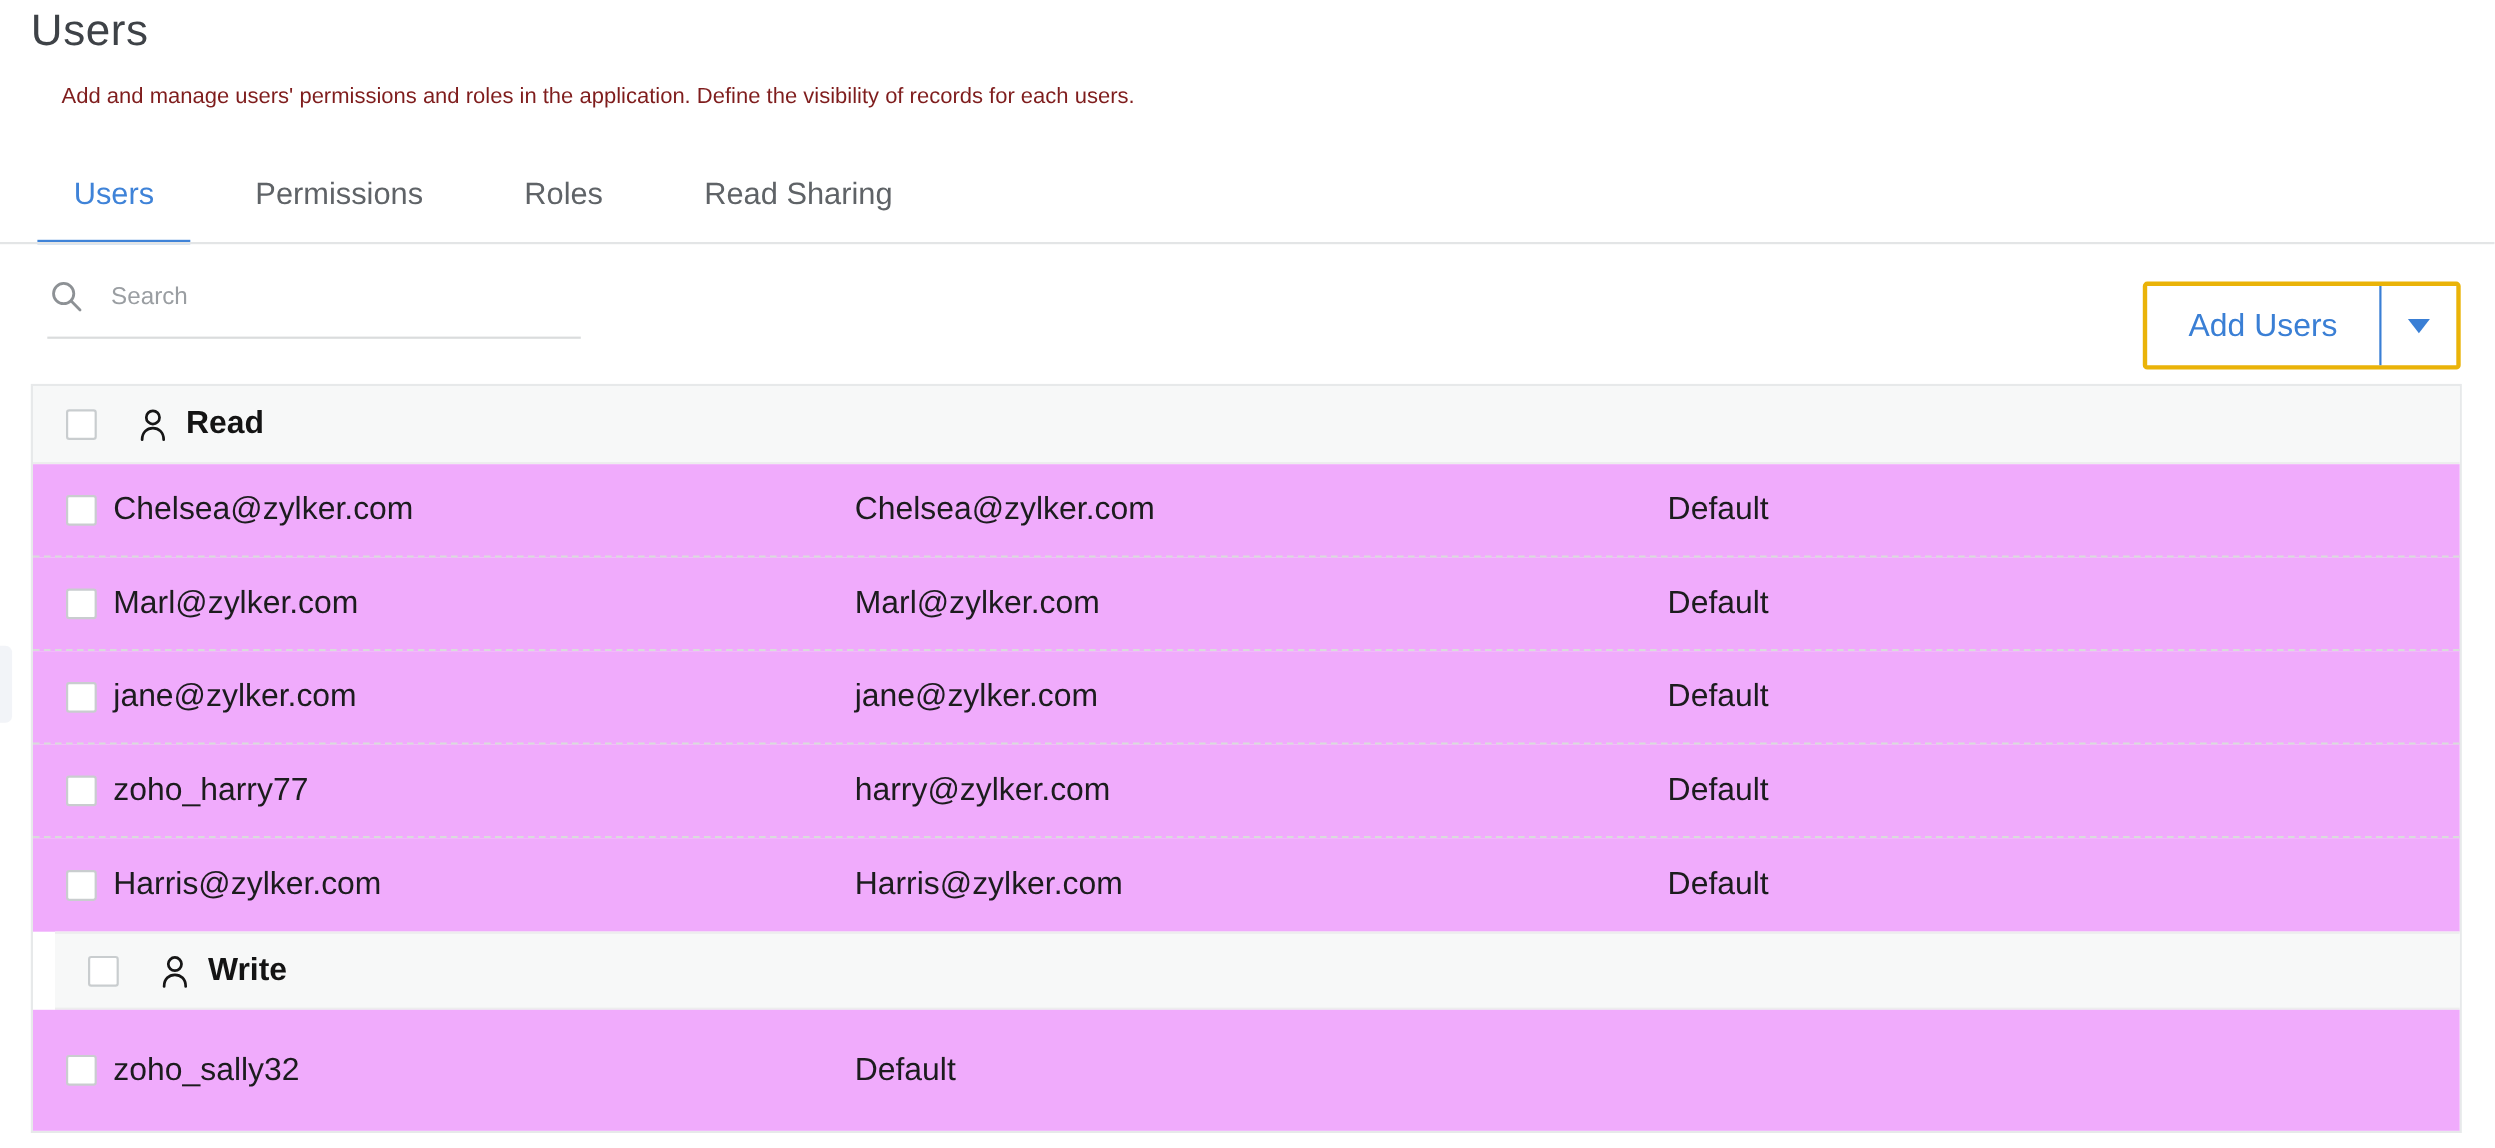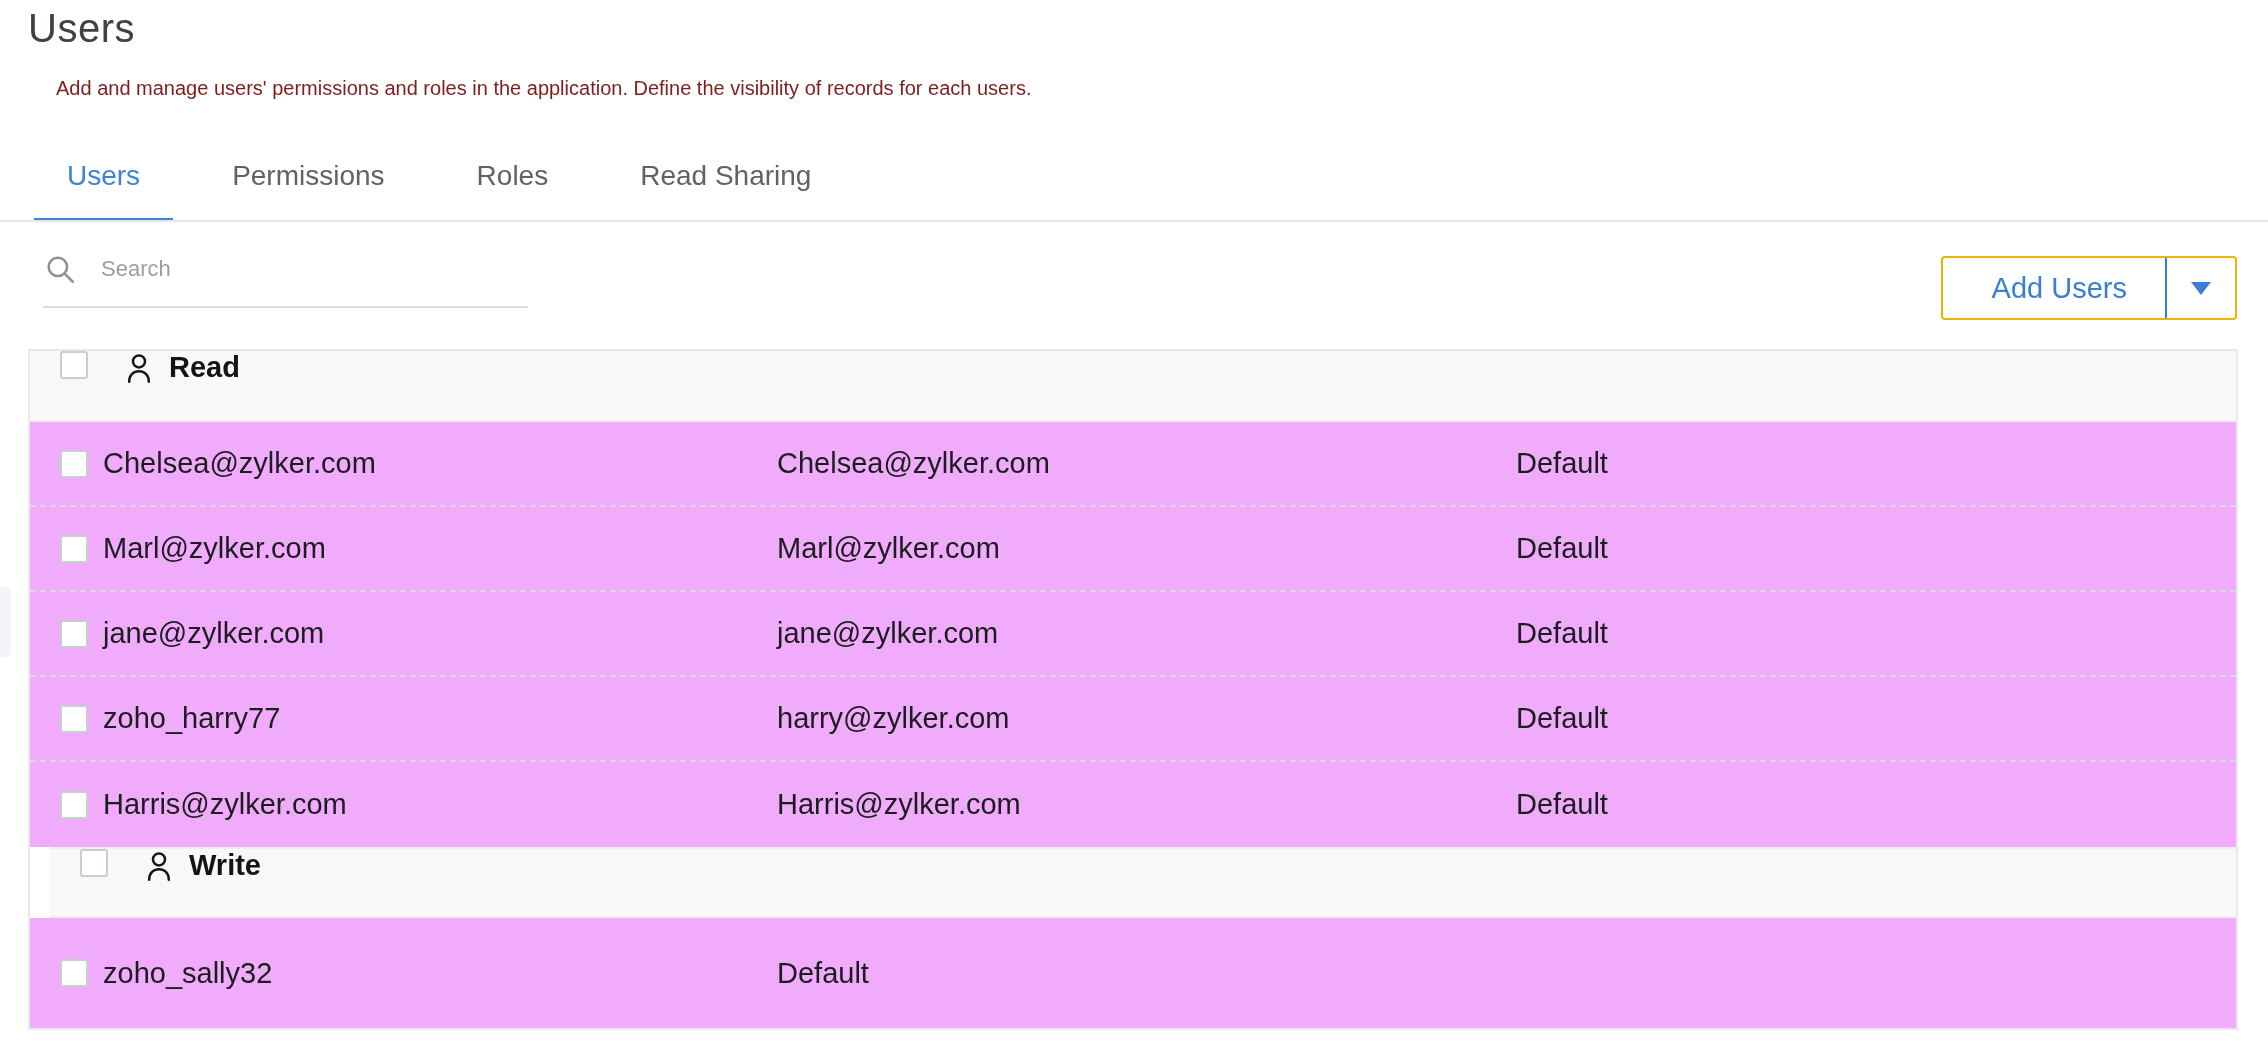--- a/index.html
+++ b/index.html
@@ -18,28 +18,28 @@
   .tab.active { color:#3f83d8; }
   .tab.active::after { content:""; position:absolute; left:0; right:0; bottom:-2px; height:4px; background:#3f83d8; }
   .tabs-border { position:absolute; left:0; right:0; top:220px; height:2px; background:#e3e5e6; }
 
   
   .search-box { position:absolute; left:43px; top:252px; width:485px; display:flex; align-items:center; gap:24px; padding-bottom:20px; border-bottom:2px solid #dadcdd; }
   .search-box input { border:none; outline:none; font-size:22px; color:#33383c; width:380px; font-family:"Liberation Sans", sans-serif; background:transparent; }
   .search-box input::placeholder { color:#9a9ea2; }
   .search-icon svg { display:block; }
 
-  .add-users-btn { position:absolute; right:31px; top:256px; height:64px; display:flex; align-items:stretch; border:2px solid #eab308; border-radius:4px; background:#fff; cursor:pointer;padding-left:11px; }
+  .add-users-btn { position:absolute; right:31px; top:256px; height:80px; display:flex; align-items:stretch; border:4px solid #eab308; border-radius:4px; background:#fff; cursor:pointer; }
   .add-users-main { display:flex; align-items:center; padding:0 38px; font-size:29px; color:#3a7fd5; }
   .add-users-caret { display:flex; align-items:center; justify-content:center; width:70px; border-left:2px solid #3a7fd5; }
   .caret-down { width:0; height:0; border-left:10px solid transparent; border-right:10px solid transparent; border-top:13px solid #3a7fd5; }
 
   
   .user-table { position:absolute; left:28px; right:30px; top:349px; border:2px solid #e7e9ea; background:#fff; }
-  .group-row { display:flex; align-items:flex-start; height:71px; background:#f7f8f8; border-bottom:2px solid #ededee; }
+  .group-row { display:flex; align-items:center; height:71px; background:#f7f8f8; border-bottom:2px solid #ededee; }
   .group-row.not-first { border-top:2px solid #ededee;margin-left:20px; }
   .data-row { display:flex; align-items:center; height:85px; background:#f0abfc; }
   .data-row.divided { border-bottom:2px dashed #d9dbdb; }
   .cell-check { width:73px; flex:0 0 73px; padding-left:30px; }
   .checkbox { width:28px; height:28px; border:2px solid #c9cdcf; border-radius:3px; background:#fff; cursor:pointer; }
   .cell-name  { width:674px; flex:0 0 674px; font-size:29px; color:#1c1c1e; }
   .cell-email { width:739px; flex:0 0 739px; font-size:29px; color:#1c1c1e; }
   .cell-role  { flex:1; font-size:29px; color:#1c1c1e; }
   .group-icon { margin-left:20px; display:flex; }
   .group-label { margin-left:14px; font-size:29px; font-weight:bold; color:#141414; }

